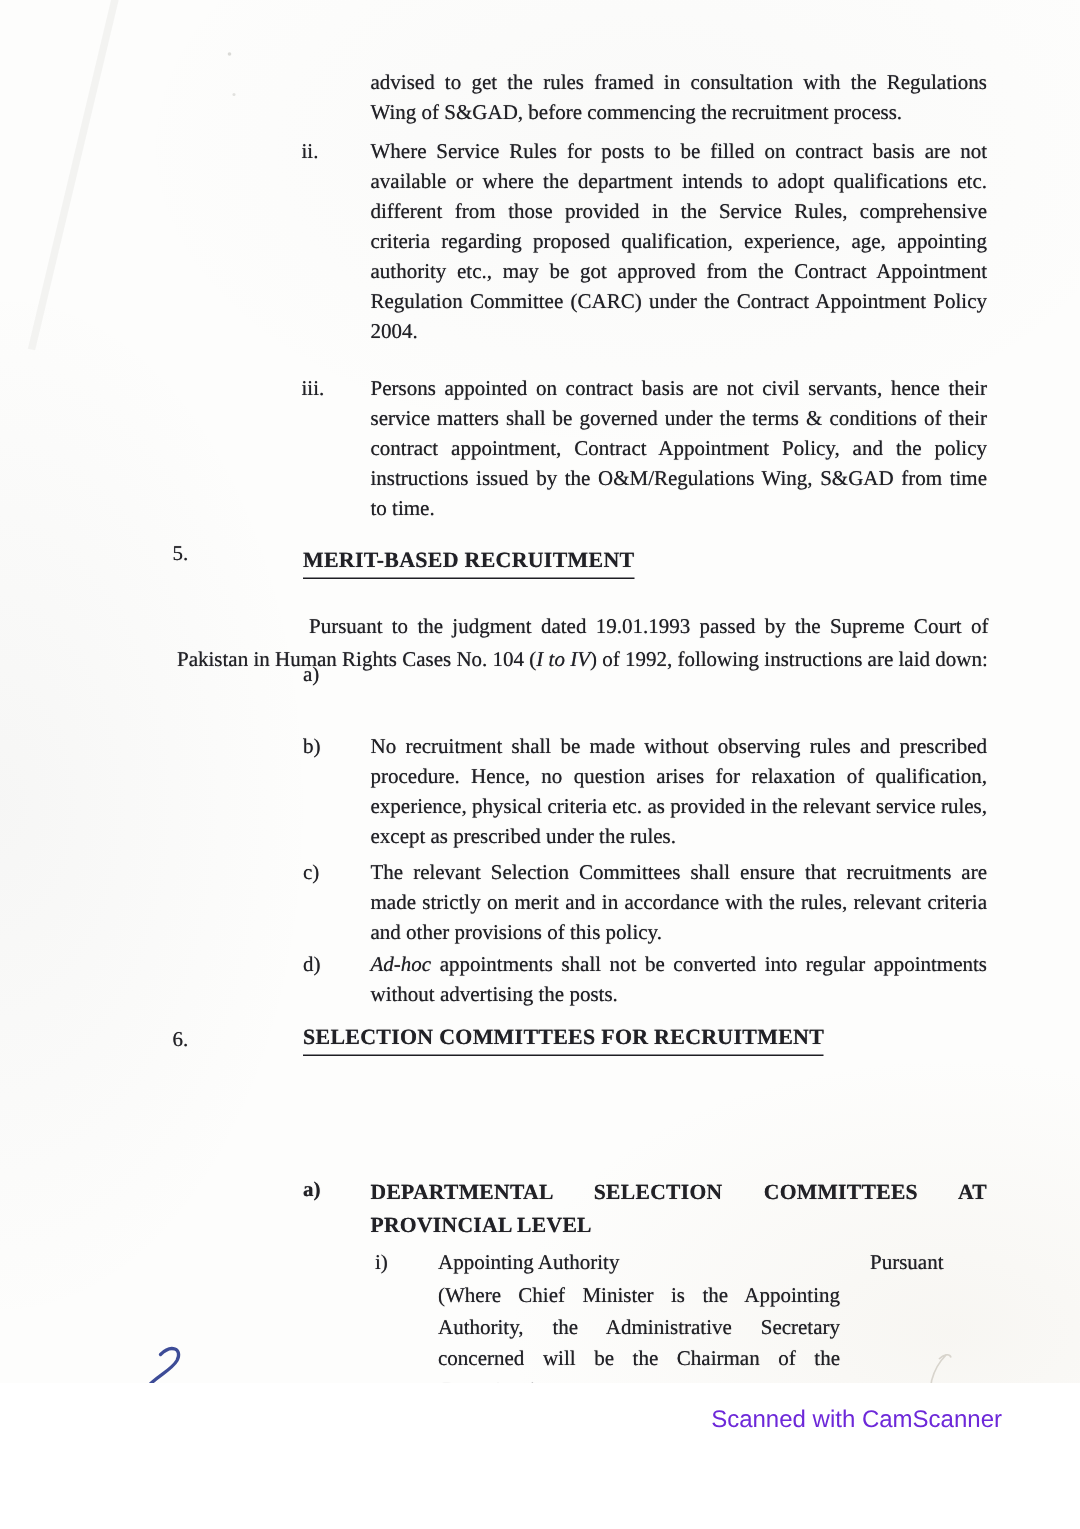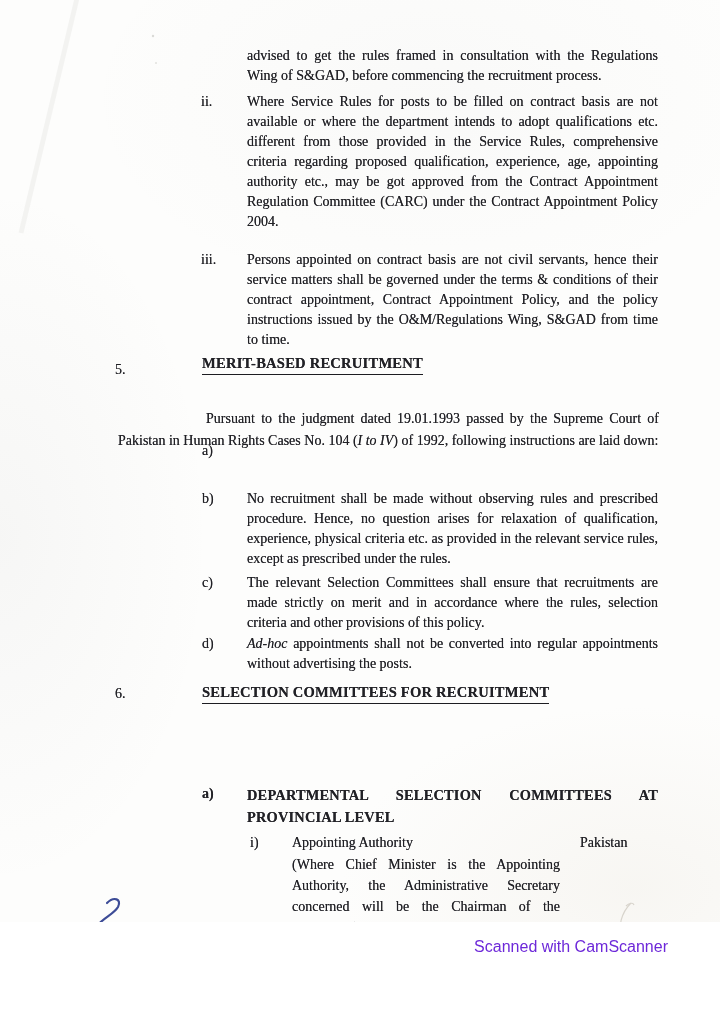--- a/index.html
+++ b/index.html
@@ -73,52 +73,52 @@
 
   <div class="abs body-col just ink" style="left:247px; top:46px;">advised to get the rules framed in consultation with the Regulations Wing of S&amp;GAD, before commencing the recruitment process.</div>
 
   <div class="abs label-col ink" style="left:201px; top:92px;">ii.</div>
   <div class="abs body-col just ink" style="left:247px; top:92px;">Where Service Rules for posts to be filled on contract basis are not available or where the department intends to adopt qualifications etc. different from those provided in the Service Rules, comprehensive criteria regarding proposed qualification, experience, age, appointing authority etc., may be got approved from the Contract Appointment Regulation Committee (CARC) under the Contract Appointment Policy 2004.</div>
 
   <div class="abs label-col ink" style="left:201px; top:250px;">iii.</div>
   <div class="abs body-col just ink" style="left:247px; top:250px;">Persons appointed on contract basis are not civil servants, hence their service matters shall be governed under the terms &amp; conditions of their contract appointment, Contract Appointment Policy, and the policy instructions issued by the O&amp;M/Regulations Wing, S&amp;GAD from time to time.</div>
 
   <div class="abs label-col ink" style="left:115px; top:360px;">5.</div>
-  <div class="abs ink" style="left:202px; top:354px;">
+  <div class="abs ink" style="left:202px; top:365px;">
     <span class="sec-head">MERIT-BASED RECRUITMENT</span>
   </div>
 
   <div class="abs wide-para just indent ink" style="left:118px; top:408px;"><span>Pursuant to the judgment dated 19.01.1993 passed by the Supreme Court of Pakistan in Human Rights Cases No. 104 (</span><span class="ital">I to IV</span><span>) of 1992, following instructions are laid down:</span></div>
 
   <div class="abs label-col ink" style="left:202px; top:441px;">a)</div>
 
   <div class="abs label-col ink" style="left:202px; top:489px;">b)</div>
   <div class="abs body-col just ink" style="left:247px; top:489px;">No recruitment shall be made without observing rules and prescribed procedure. Hence, no question arises for relaxation of qualification, experience, physical criteria etc. as provided in the relevant service rules, except as prescribed under the rules.</div>
 
   <div class="abs label-col ink" style="left:202px; top:573px;">c)</div>
-  <div class="abs body-col just ink" style="left:247px; top:573px;">The relevant Selection Committees shall ensure that recruitments are made strictly on merit and in accordance where the rules, selection criteria and other provisions of this policy.</div>
+  <div class="abs body-col just ink" style="left:247px; top:573px;">The relevant Selection Committees shall ensure that recruitments are made strictly on merit and in accordance with the rules, relevant criteria and other provisions of this policy.</div>
 
   <div class="abs label-col ink" style="left:202px; top:634px;">d)</div>
   <div class="abs body-col just ink" style="left:247px; top:634px;"><span class="ital">Ad-hoc</span><span> appointments shall not be converted into regular appointments without advertising the posts.</span></div>
 
   <div class="abs label-col ink" style="left:115px; top:684px;">6.</div>
   <div class="abs ink" style="left:202px; top:683px;">
     <span class="sec-head">SELECTION COMMITTEES FOR RECRUITMENT</span>
   </div>
 
 
   <div class="abs label-col ink" style="left:202px; top:784px; font-weight:bold;">a)</div>
   <div class="abs ink" style="left:247px; top:784px; width:411px; line-height:22px;">
     <div class="caps-just">DEPARTMENTAL SELECTION COMMITTEES AT</div>
     <div style="font-weight:bold; font-size:14.4px; letter-spacing:0.2px;">PROVINCIAL LEVEL</div>
   </div>
 
   <div class="abs label-col ink" style="left:250px; top:833px;">i)</div>
   <div class="abs ink" style="left:292px; top:833px; width:268px; font-size:14px; line-height:20px;">Appointing Authority</div>
-  <div class="abs ink" style="left:580px; top:833px; font-size:14px; line-height:20px;">Pakistan</div>
+  <div class="abs ink" style="left:580px; top:833px; font-size:14px; line-height:20px;">Pursuant</div>
   <div class="abs just ink" style="left:292px; top:854px; width:268px; font-size:14px; line-height:21px;">(Where Chief Minister is the Appointing Authority, the Administrative Secretary concerned will be the Chairman of the Committee).</div>
 
   <div class="abs ink" style="left:383px; top:931px; font-size:15px;">5</div>
 
   <svg class="overlay" width="95" height="72" viewBox="0 0 95 72" style="left:74px; top:896px;">
     <path d="M 33,7 C 40,0 48,3 44,11 C 40,18 29,22 23,30 C 16,39 14,51 21,58 C 29,65 38,59 37,48 C 36,39 28,35 24,40" fill="none" stroke="#2d3d8e" stroke-width="2.2" stroke-linecap="round" opacity="0.92"></path>
     <path d="M 27,33 C 45,29 62,28 82,28 C 85,28 83,30.5 80,30.5" fill="none" stroke="#2d3d8e" stroke-width="2" stroke-linecap="round" opacity="0.92"></path>
   </svg>
 
   <div class="footer-strip">

